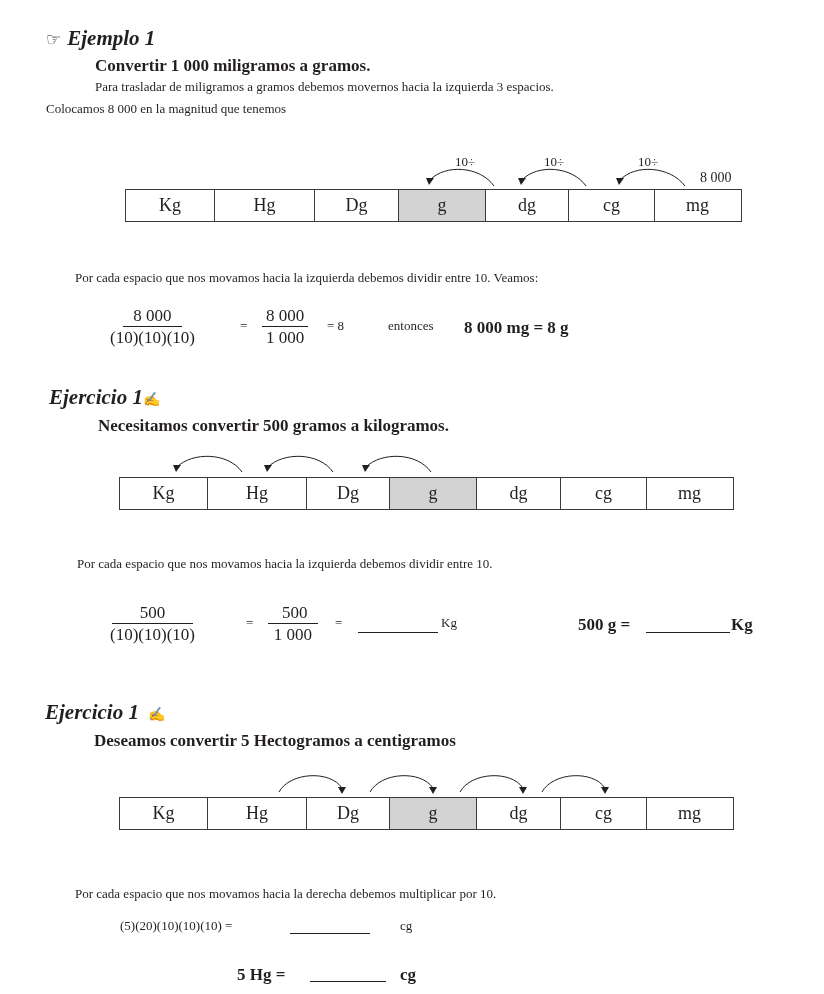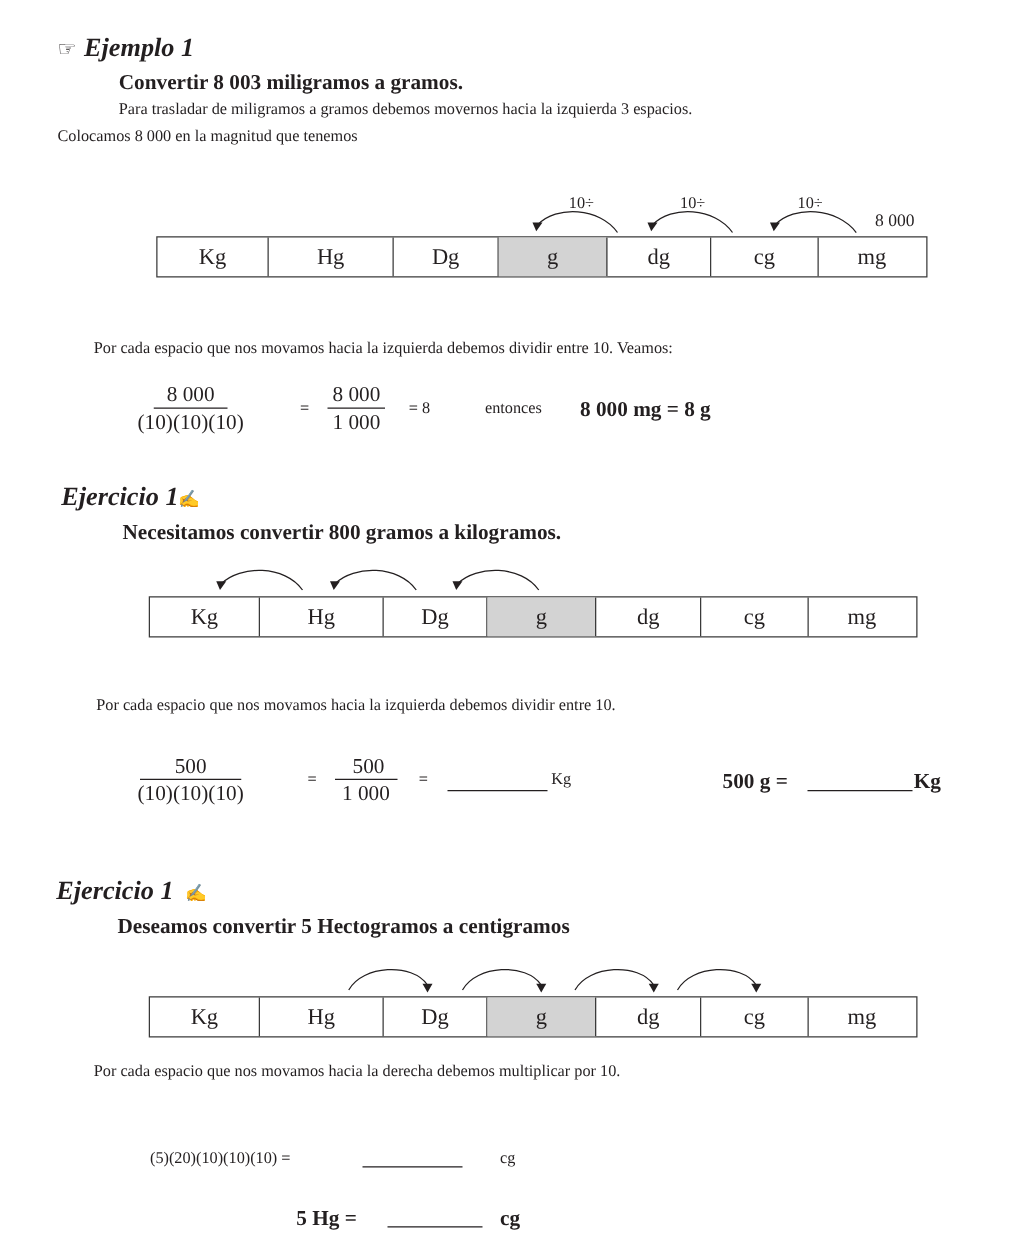--- a/index.html
+++ b/index.html
@@ -19,21 +19,21 @@
   .frac .den { line-height:22px; }
   .blank { display:inline-block; border-bottom:1px solid #231f20; vertical-align:baseline; }
   svg.arcs { position:absolute; overflow:visible; }
 </style>
 </head>
 <body>
 
 <div class="abs h-italic" style="left:46px; top:26px;">
   <span style="font-style:normal;font-weight:normal;font-size:17px;margin-right:6px;">☞</span><span>Ejemplo 1</span>
 </div>
-<div class="abs txt-bold" style="left:95px; top:56px;">Convertir 8 003 miligramos a gramos.</div>
+<div class="abs txt-bold" style="left:95px; top:56px;">Convertir 1 000 miligramos a gramos.</div>
 <div class="abs txt" style="left:95px; top:79px;">Para trasladar de miligramos a gramos debemos movernos hacia la izquierda 3 espacios.</div>
 <div class="abs txt" style="left:46px; top:101px;">Colocamos 8 000  en la magnitud que tenemos</div>
 
 <svg class="arcs" style="left:0; top:0;" width="824" height="994">
   <g fill="none" stroke="#231f20" stroke-width="1">
     <path d="M494,186 C480,166 445,164 430,180"></path>
     <path d="M586,186 C572,166 537,164 522,180"></path>
     <path d="M685,186 C670,166 635,164 620,180"></path>
   </g>
   <g fill="#231f20">
@@ -68,21 +68,21 @@
   <span class="num">8 000</span>
   <span class="den">1 000</span>
 </div>
 <div class="abs txt" style="left:327px; top:318px;">= 8</div>
 <div class="abs txt" style="left:372px; top:318px;margin-left:16px;">entonces</div>
 <div class="abs txt-bold" style="left:464px; top:318px;">8 000 mg = 8 g</div>
 
 <div class="abs h-italic" style="left:49px; top:385px;font-family:Liberation Serif, serif;">
   <span>Ejercicio 1</span><span style="font-style:normal;font-weight:normal;font-size:14px;">✍</span>
 </div>
-<div class="abs txt-bold" style="left:98px; top:416px;">Necesitamos convertir 800 gramos a kilogramos.</div>
+<div class="abs txt-bold" style="left:98px; top:416px;">Necesitamos convertir 500 gramos a kilogramos.</div>
 
 <svg class="arcs" style="left:0; top:0;" width="824" height="994">
   <g fill="none" stroke="#231f20" stroke-width="1">
     <path d="M242,472 C228,452 192,452 177,467"></path>
     <path d="M333,472 C319,452 283,452 268,467"></path>
     <path d="M431,472 C417,452 381,452 366,467"></path>
   </g>
   <g fill="#231f20">
     <polygon points="173,465 181,465 176,472"></polygon>
     <polygon points="264,465 272,465 267,472"></polygon>
@@ -143,21 +143,21 @@
 <div class="table" style="left:119px; top:797px; width:615px;">
   <div class="cell" style="width:88px;">Kg</div>
   <div class="cell" style="width:99px;">Hg</div>
   <div class="cell" style="width:83px;">Dg</div>
   <div class="cell hl" style="width:87px;">g</div>
   <div class="cell" style="width:84px;">dg</div>
   <div class="cell" style="width:86px;">cg</div>
   <div class="cell" style="width:85px;">mg</div>
 </div>
 
-<div class="abs txt" style="left:75px; top:849px;">Por  cada espacio que nos movamos hacia la derecha debemos multiplicar por 10.</div>
+<div class="abs txt" style="left:75px; top:886px;">Por  cada espacio que nos movamos hacia la derecha debemos multiplicar por 10.</div>
 
 <div class="abs txt" style="left:120px; top:918px;">(5)(20)(10)(10)(10)  =</div>
 <span class="abs blank" style="left:290px; top:933px; width:80px;"></span>
 <div class="abs txt" style="left:400px; top:918px;">cg</div>
 
 <div class="abs txt-bold" style="left:237px; top:965px;">5 Hg   =</div>
 <span class="abs blank" style="left:310px; top:981px; width:76px;"></span>
 <div class="abs txt-bold" style="left:400px; top:965px;">cg</div>
 
 </body></html>

